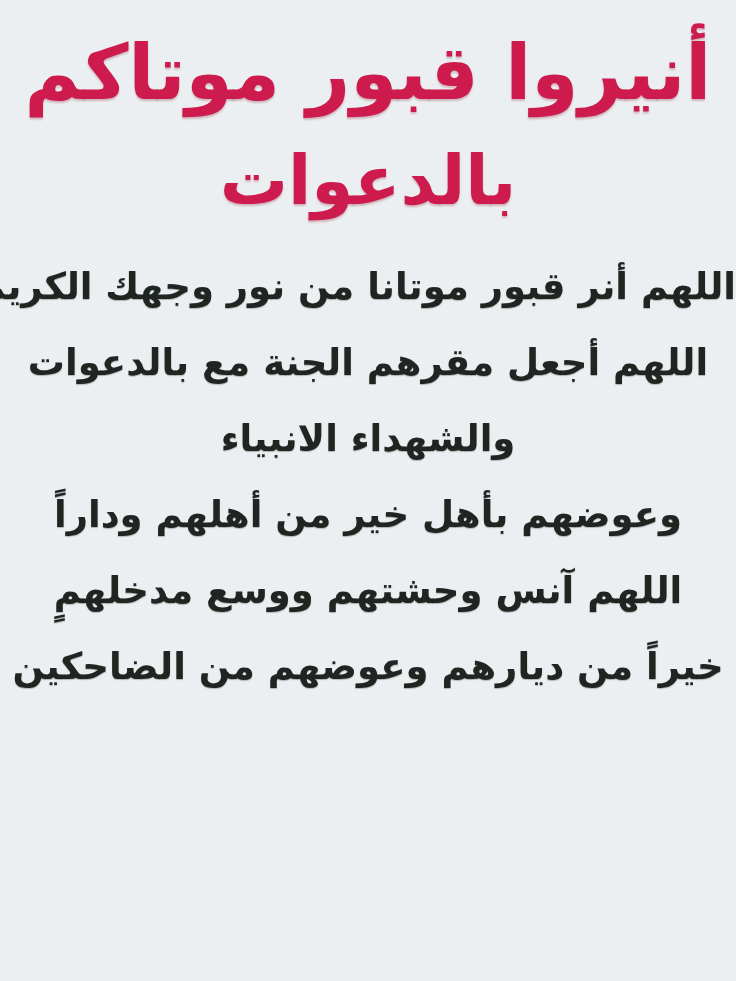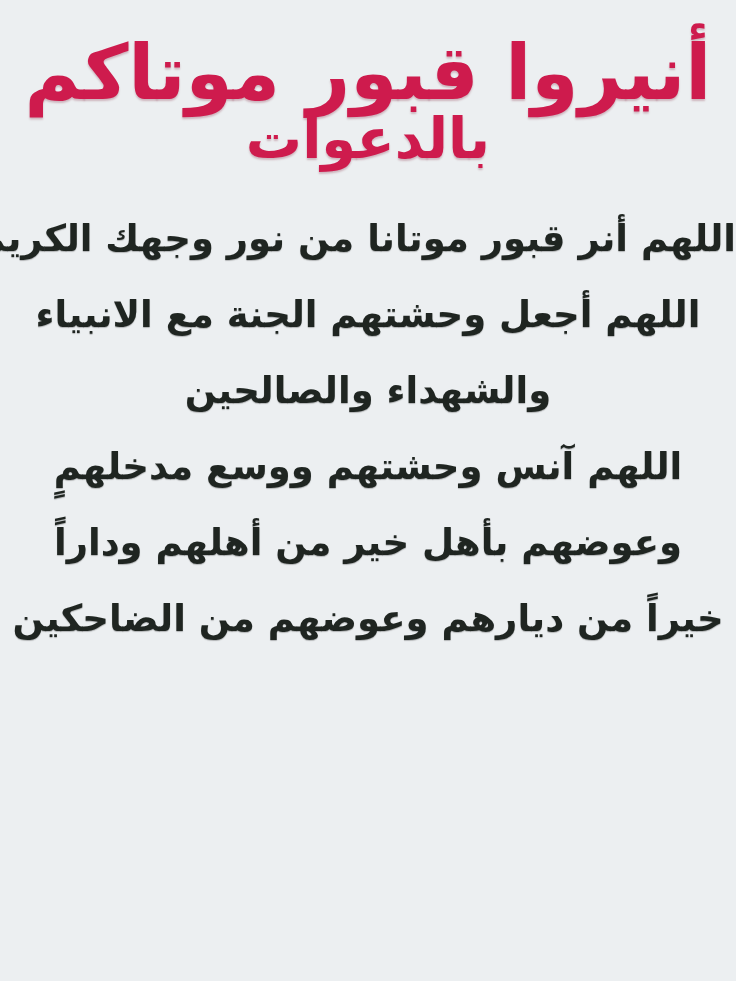--- a/index.html
+++ b/index.html
@@ -25,21 +25,22 @@
     line-height: 1.0;
   }
   .title-line1 {
     display: block;
     font-size: 76px;
     letter-spacing: 1px;
     text-shadow: 0 2px 2px rgba(120, 10, 40, 0.25);
   }
   .title-line2 {
     display: block;
-    font-size: 56px;
+    margin-top: 36px;
+    font-size: 68px;
     text-shadow: 0 2px 2px rgba(120, 10, 40, 0.25);
   }
   .body-lines {
     margin-top: 34px;
     color: var(--body-color, #1f2521);
     font-weight: bold;
   }
   .body-line {
     font-size: 37px;
     line-height: 76px;
@@ -51,19 +52,19 @@
 <body>
 
 <div class="poster">
   <h1 class="title">
     <span class="title-line1">أنيروا قبور موتاكم</span>
     <span class="title-line2">بالدعوات</span>
   </h1>
 
   <div class="body-lines">
     <div class="body-line">اللهم أنر قبور موتانا من نور وجهك الكريم</div>
-    <div class="body-line">اللهم أجعل وحشتهم الجنة مع الانبياء</div>
-    <div class="body-line">والشهداء والصالحين</div>
+    <div class="body-line">اللهم أجعل مقرهم الجنة مع بالدعوات</div>
+    <div class="body-line">والشهداء الانبياء</div>
+    <div class="body-line">وعوضهم بأهل خير من أهلهم وداراً</div>
     <div class="body-line">اللهم آنس وحشتهم ووسع مدخلهمٍ</div>
-    <div class="body-line">وعوضهم بأهل خير من أهلهم وداراً</div>
     <div class="body-line">خيراً من ديارهم وعوضهم من الضاحكين</div>
   </div>
 </div>
 
 </body></html>

